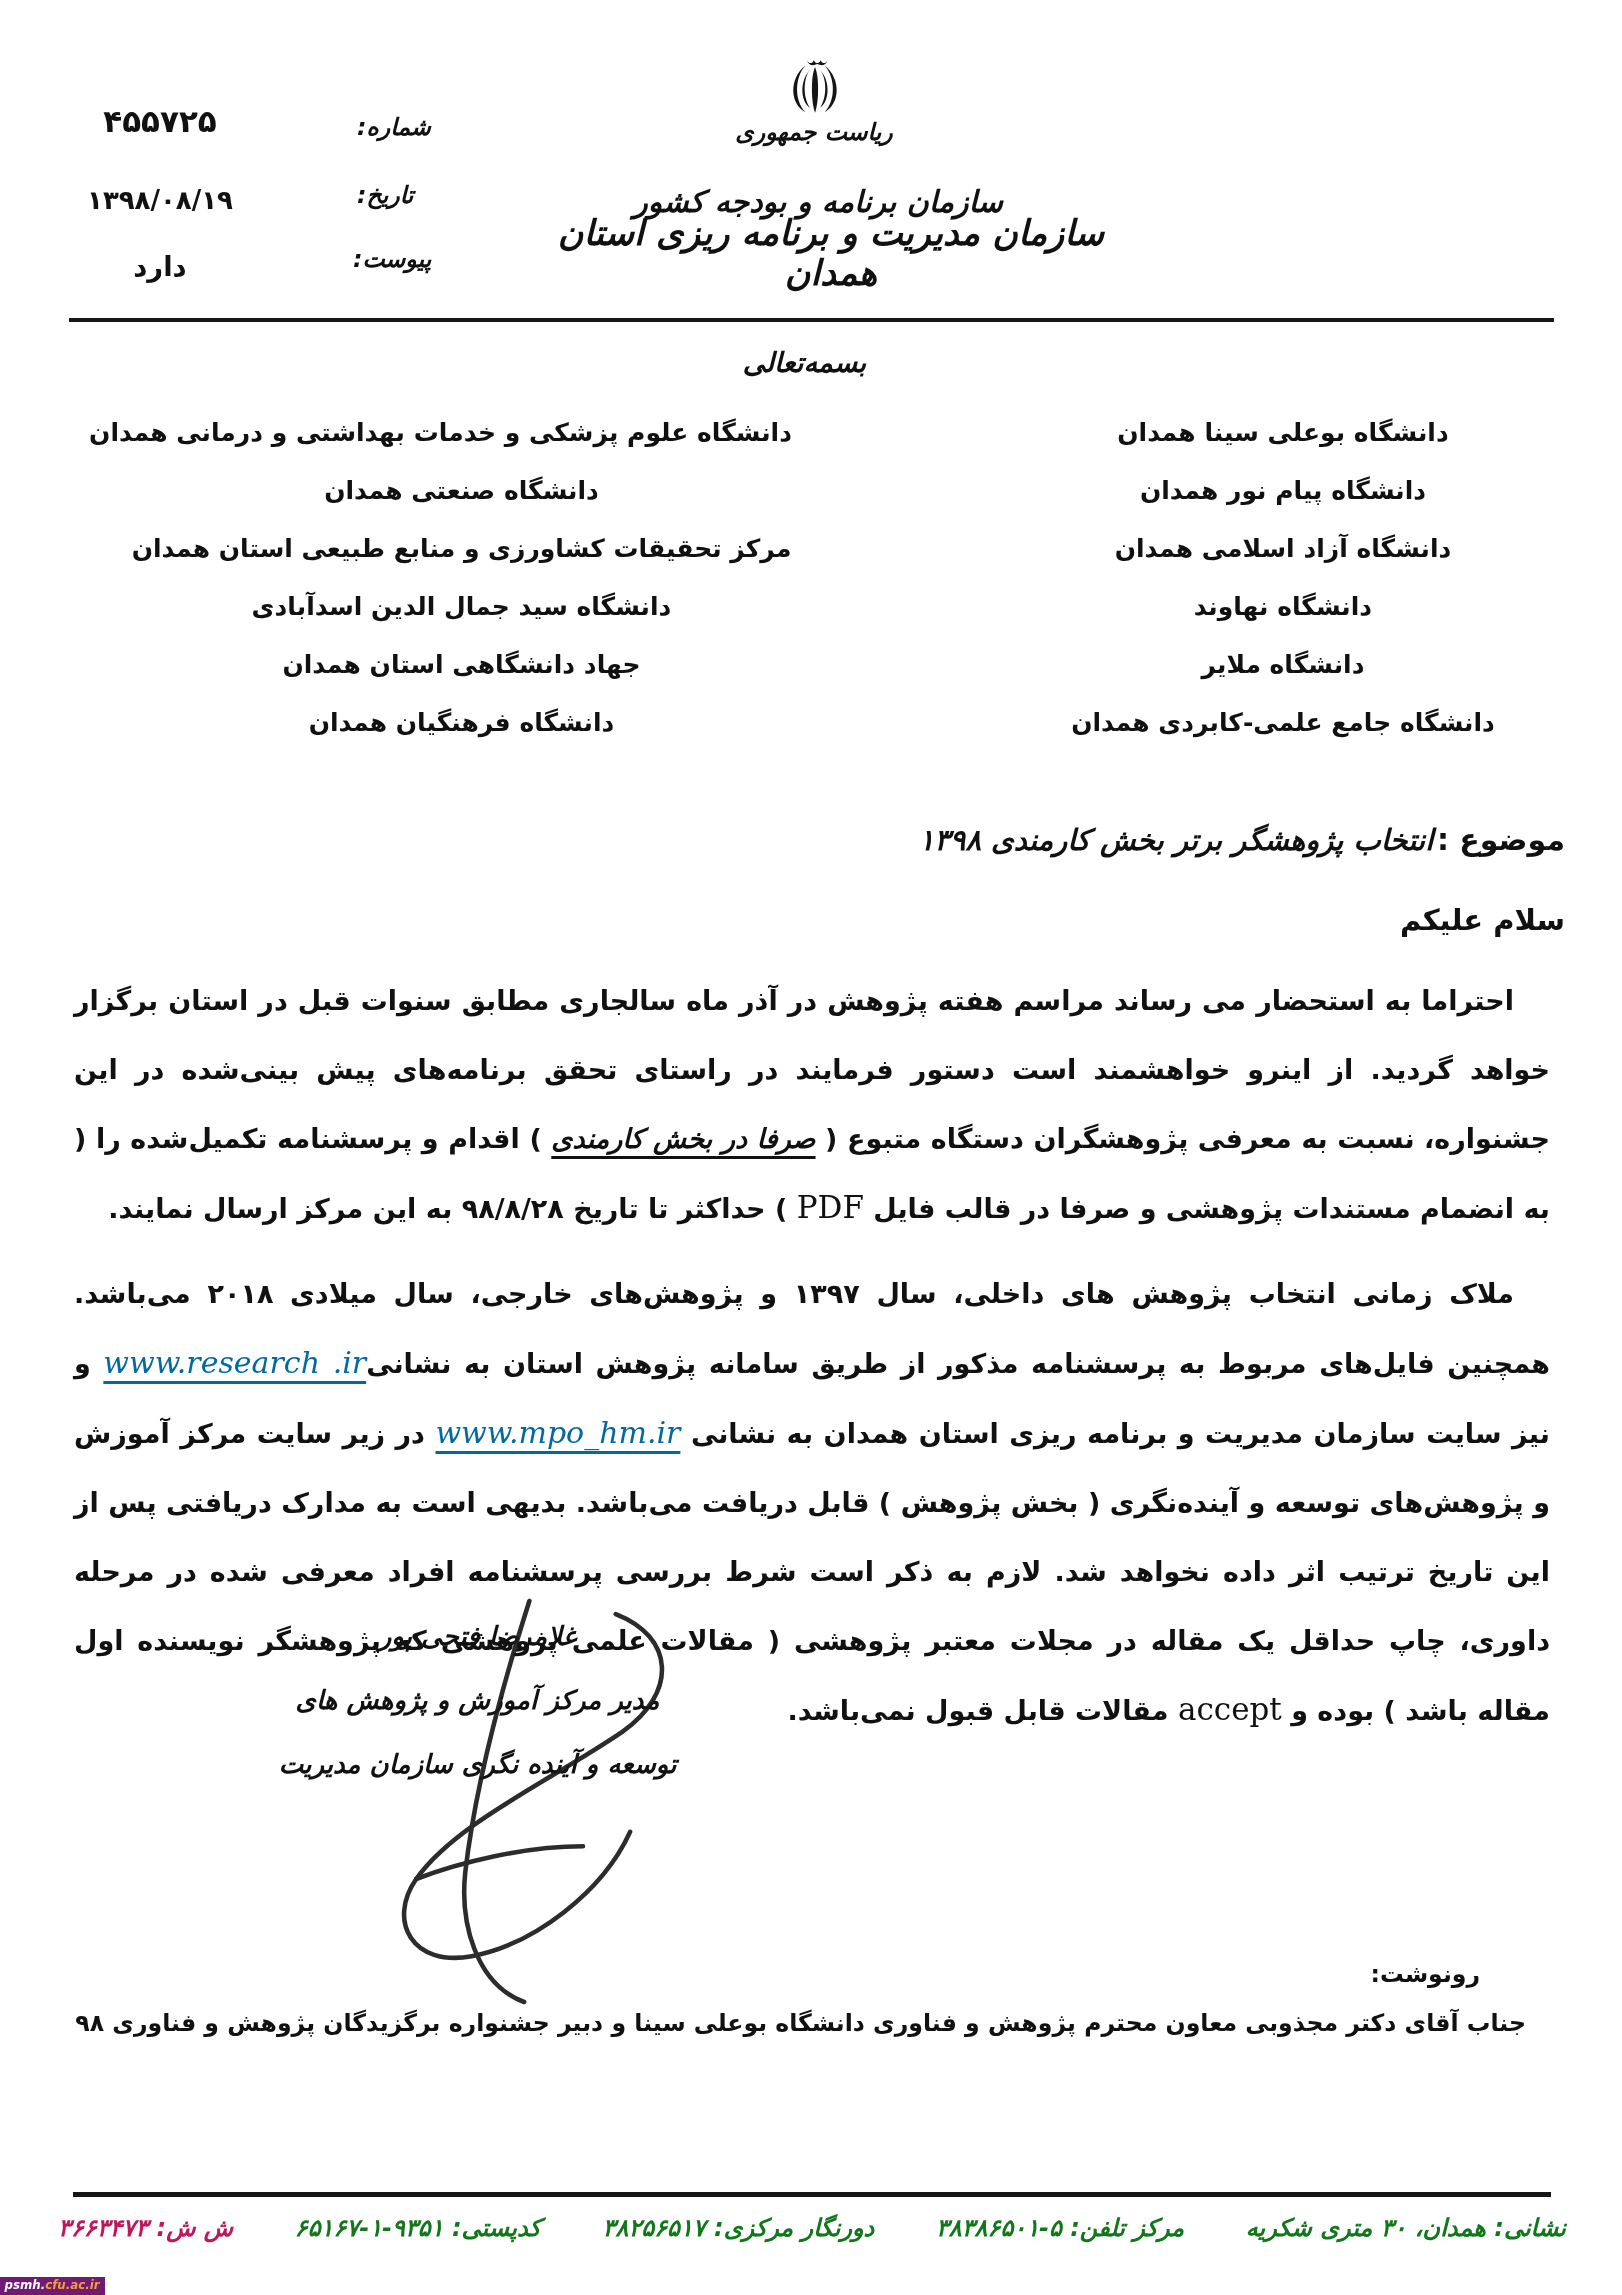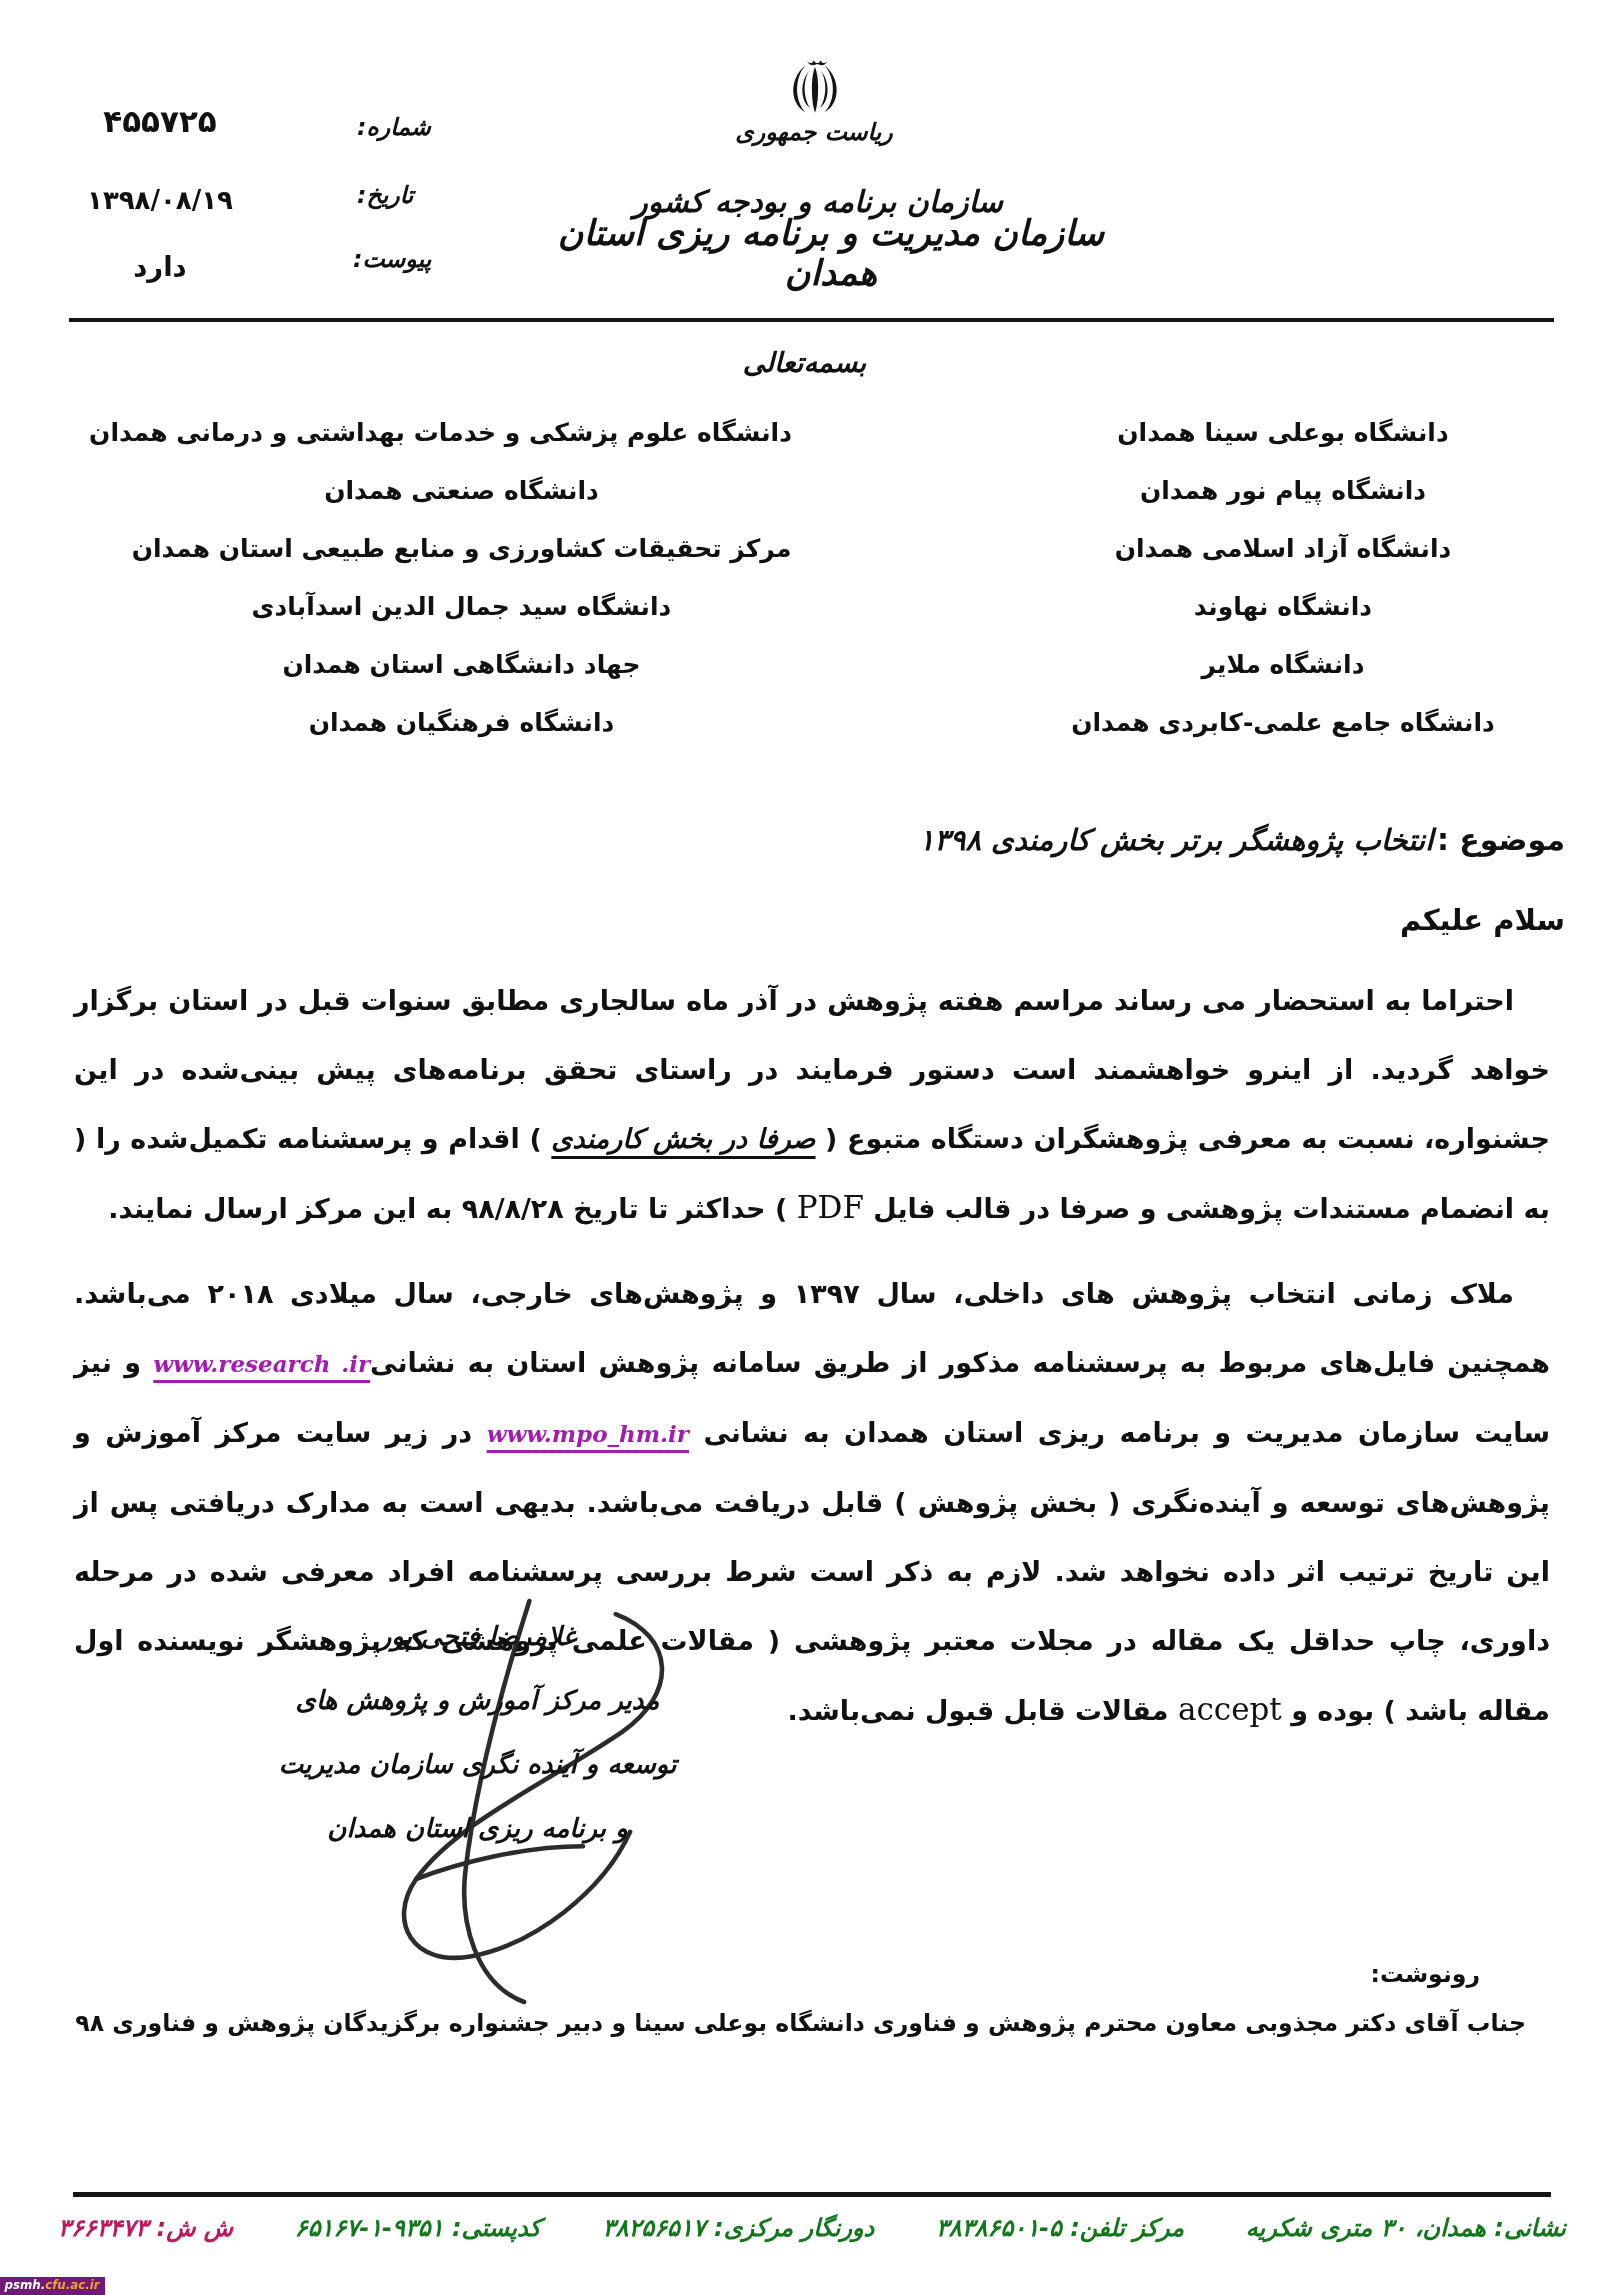--- a/index.html
+++ b/index.html
@@ -38,22 +38,22 @@
   .subject .sub-text{font-size:29px;font-style:italic;}
 
   .greeting{right:58px;top:903px;font-size:29px;font-weight:bold;text-align:center;}
 
   
   .body-text{left:58px;top:950px;width:1508px;text-align:justify;
     font-size:27px;line-height:69px;font-weight:bold;}
   .body-text p{margin:16px;text-indent:36px;}
   .seg-bold-ul{font-style:italic;font-weight:900;
     text-decoration:underline;text-decoration-thickness:2.6px;text-underline-offset:7.9px;}
-  .seg-link{color:#a21caf;font-family:"DejaVu Serif",serif;font-style:italic;font-size:23px;
-    text-decoration:underline;text-decoration-thickness:3.3px;text-underline-offset:7.9px;font-weight:bold;}
+  .seg-link{color:#0369a1;font-family:"DejaVu Serif",serif;font-style:italic;font-size:30px;
+    text-decoration:underline;text-decoration-thickness:3.3px;text-underline-offset:7.9px;font-weight:normal;}
   .seg-latin{font-family:"DejaVu Serif",serif;font-weight:normal;font-size:31px;}
 
   
   .sig-block{left:216px;top:1604px;width:523px;text-align:center;
     font-style:italic;font-weight:bold;font-size:26px;line-height:64px;}
   .sig-svg{left:308px;top:1565px;}
 
   .cc-label{right:143px;top:1960px;font-weight:bold;font-size:23.6px;}
   .cc-line{right:97px;top:2009px;font-weight:bold;font-size:23.6px;white-space:nowrap;}
 
@@ -128,21 +128,20 @@
 
 <div class="abs rtl body-text">
   <p><span>احتراما به استحضار می رساند مراسم هفته پژوهش در آذر ماه سالجاری مطابق سنوات قبل در استان برگزار خواهد گردید. از اینرو خواهشمند است دستور فرمایند در راستای تحقق برنامه‌های پیش بینی‌شده در این جشنواره، نسبت به معرفی پژوهشگران دستگاه متبوع ( </span><span class="seg-bold-ul">صرفا در بخش کارمندی</span><span> ) اقدام و پرسشنامه تکمیل‌شده را ( به انضمام مستندات پژوهشی و صرفا در قالب فایل </span><span class="seg-latin">PDF</span><span> ) حداکثر تا تاریخ ۹۸/۸/۲۸ به این مرکز ارسال نمایند.</span></p>
   <p><span>ملاک زمانی انتخاب پژوهش های داخلی، سال ۱۳۹۷ و پژوهش‌های خارجی، سال میلادی ۲۰۱۸ می‌باشد. همچنین فایل‌های مربوط به پرسشنامه مذکور از طریق سامانه پژوهش استان به نشانی</span><span class="seg-link">www.research .ir</span><span> و نیز سایت سازمان مدیریت و برنامه ریزی استان همدان به نشانی </span><span class="seg-link">www.mpo_hm.ir</span><span> در زیر سایت مرکز آموزش و پژوهش‌های توسعه و آینده‌نگری ( بخش پژوهش )  قابل دریافت می‌باشد. بدیهی است به مدارک دریافتی پس از این تاریخ ترتیب اثر داده نخواهد شد. لازم به ذکر است شرط بررسی پرسشنامه افراد معرفی شده در مرحله داوری، چاپ حداقل یک مقاله در مجلات معتبر پژوهشی ( مقالات علمی پژوهشی که پژوهشگر نویسنده اول مقاله باشد ) بوده و </span><span class="seg-latin">accept</span><span> مقالات قابل قبول نمی‌باشد.</span></p>
 </div>
 
 <div class="abs rtl sig-block">
   <div>غلامرضا فتحی پور</div>
   <div>مدیر مرکز آموزش و پژوهش های</div>
   <div>توسعه و آینده نگری سازمان مدیریت</div>
-  <div>و برنامه ریزی استان همدان</div>
 </div>
 <span class="abs sig-svg">
   <svg width="393" height="471" viewBox="0 0 600 720" aria-hidden="true">
     <g fill="none" stroke="#1b1b1b" stroke-width="7" stroke-linecap="round" opacity="0.92">
       <path d="M470 75 C560 110 565 195 480 255 C370 330 225 395 165 480 C120 545 160 615 250 598 C345 580 450 500 492 408"></path>
       <path d="M338 55 C295 190 255 340 240 470 C232 545 255 640 330 668"></path>
       <path d="M165 480 C230 455 330 430 420 430"></path>
     </g>
   </svg>
 </span>

